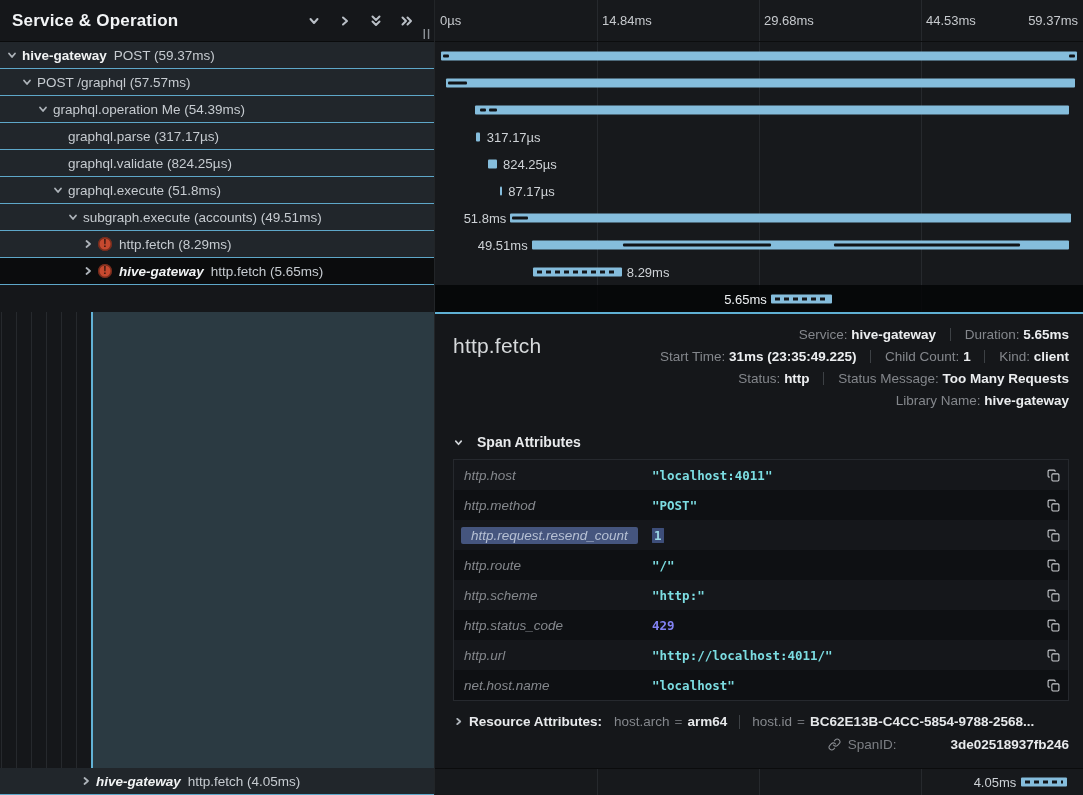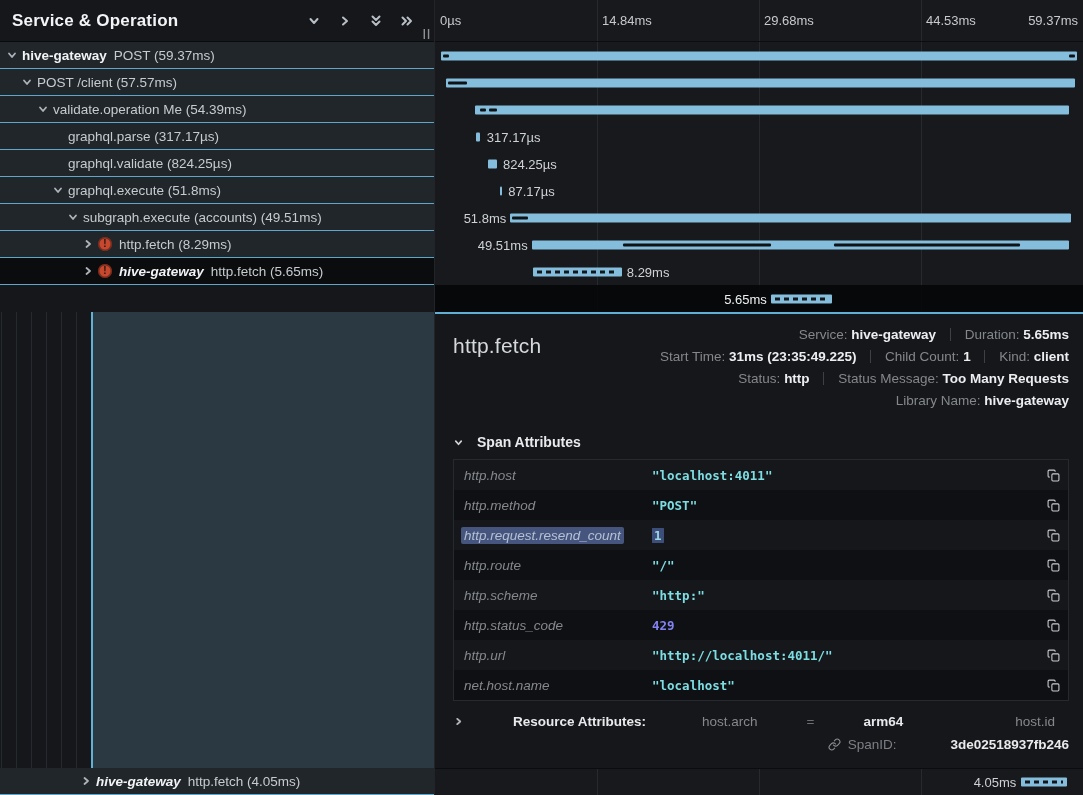--- a/index.html
+++ b/index.html
@@ -94,29 +94,29 @@
 
   .section-head { display:flex; align-items:center; gap:8px; margin-top:22px; cursor:pointer; }
   .section-head .chev svg { stroke:#cfd3d7; }
   .section-title { font-size:14px; font-weight:bold; color:#e8eaec; }
 
   .attr-table { margin-top:9px; border:1px solid #26292e; background:#0f1114; }
   .attr-row { display:flex; align-items:center; height:30px; padding:0 8px 0 10px; }
   .attr-row:nth-child(odd) { background:#15171b; }
   .attr-row:nth-child(even) { background:#0e1013; }
   .attr-key { flex:0 0 188px; color:#85888d; font-size:13.5px; white-space:nowrap;font-style:italic; }
-  .attr-key .sel { background:#45557e; color:#b6c0d4; padding:1px 3px; border-radius:2px; margin:-1px -3px; }
+  .attr-key .sel { background:#45557e; color:#b6c0d4; padding:1px 10px; border-radius:2px; margin:-1px -3px; }
   .attr-val { flex:1; font-family:"DejaVu Sans Mono", monospace; font-size:12.5px; font-weight:bold; white-space:nowrap; overflow:hidden; }
   .attr-val.str { color:#7cdde2; }
   .attr-val.num { color:#8282f2; }
   .attr-val .sel { background:#3d4e7a; color:#9bd8e4; padding:1px 2px; border-radius:2px; }
   .copy-btn { flex:0 0 26px; display:flex; justify-content:flex-end; cursor:pointer; }
   .copy-btn svg { stroke:#c9ccd0; fill:none; stroke-width:2; }
 
-  .resource-line { display:flex; align-items:center; margin-top:13px; font-size:13.5px; white-space:nowrap; overflow:hidden;gap:44px; }
+  .resource-line { display:flex; align-items:center; margin-top:13px; font-size:13.5px; white-space:nowrap; overflow:hidden; }
   .resource-line .chev { flex:0 0 16px; }
   .res-title { font-weight:bold; color:#e8eaec; margin-right:12px; }
   .res-key { color:#85888d; }
   .res-eq { color:#6b6e73; margin:0 5px; }
   .res-val { color:#e6e8ea; font-weight:bold; }
   .res-sep { display:inline-block; width:1px; height:14px; background:#3d4145; margin:0 12px; }
 
   .spanid-line { display:flex; align-items:center; justify-content:flex-end; gap:7px; margin-top:8px; font-size:13.5px; }
   .spanid-line svg { stroke:#8b8e93; fill:none; stroke-width:2; stroke-linecap:round; stroke-linejoin:round; }
   .spanid-label { color:#7c7f84; }
@@ -167,29 +167,29 @@
           </span>
         <span class="svc">hive-gateway</span>
         <span class="op">POST (59.37ms)</span>
       </div>
       <div class="t-row d1">
         <span class="chev">
             <svg width="12" height="12" viewBox="0 0 12 12">
               <polyline points="3,4.5 6,8 9,4.5"></polyline>
             </svg>
           </span>
-        <span class="op">POST /client (57.57ms)</span>
+        <span class="op">POST /graphql (57.57ms)</span>
       </div>
       <div class="t-row d2">
         <span class="chev">
             <svg width="12" height="12" viewBox="0 0 12 12">
               <polyline points="3,4.5 6,8 9,4.5"></polyline>
             </svg>
           </span>
-        <span class="op">validate.operation Me (54.39ms)</span>
+        <span class="op">graphql.operation Me (54.39ms)</span>
       </div>
       <div class="t-row d3">
         <span class="chev"></span>
         <span class="op">graphql.parse (317.17µs)</span>
       </div>
       <div class="t-row d3">
         <span class="chev"></span>
         <span class="op">graphql.validate (824.25µs)</span>
       </div>
       <div class="t-row d3">

